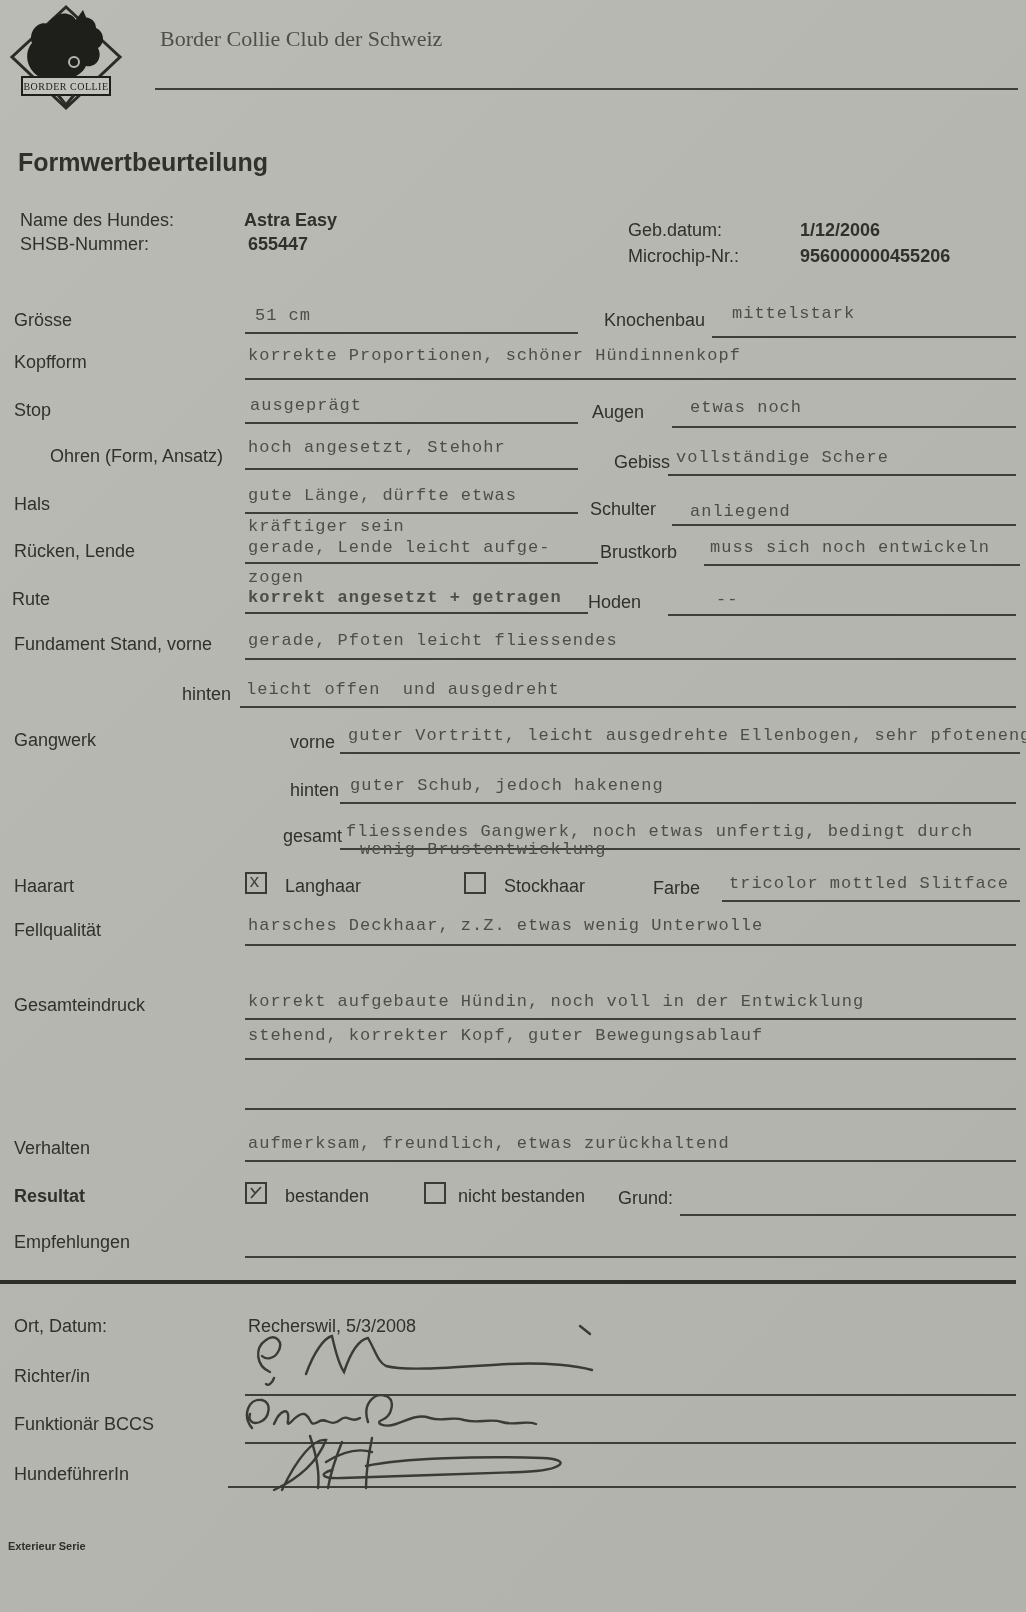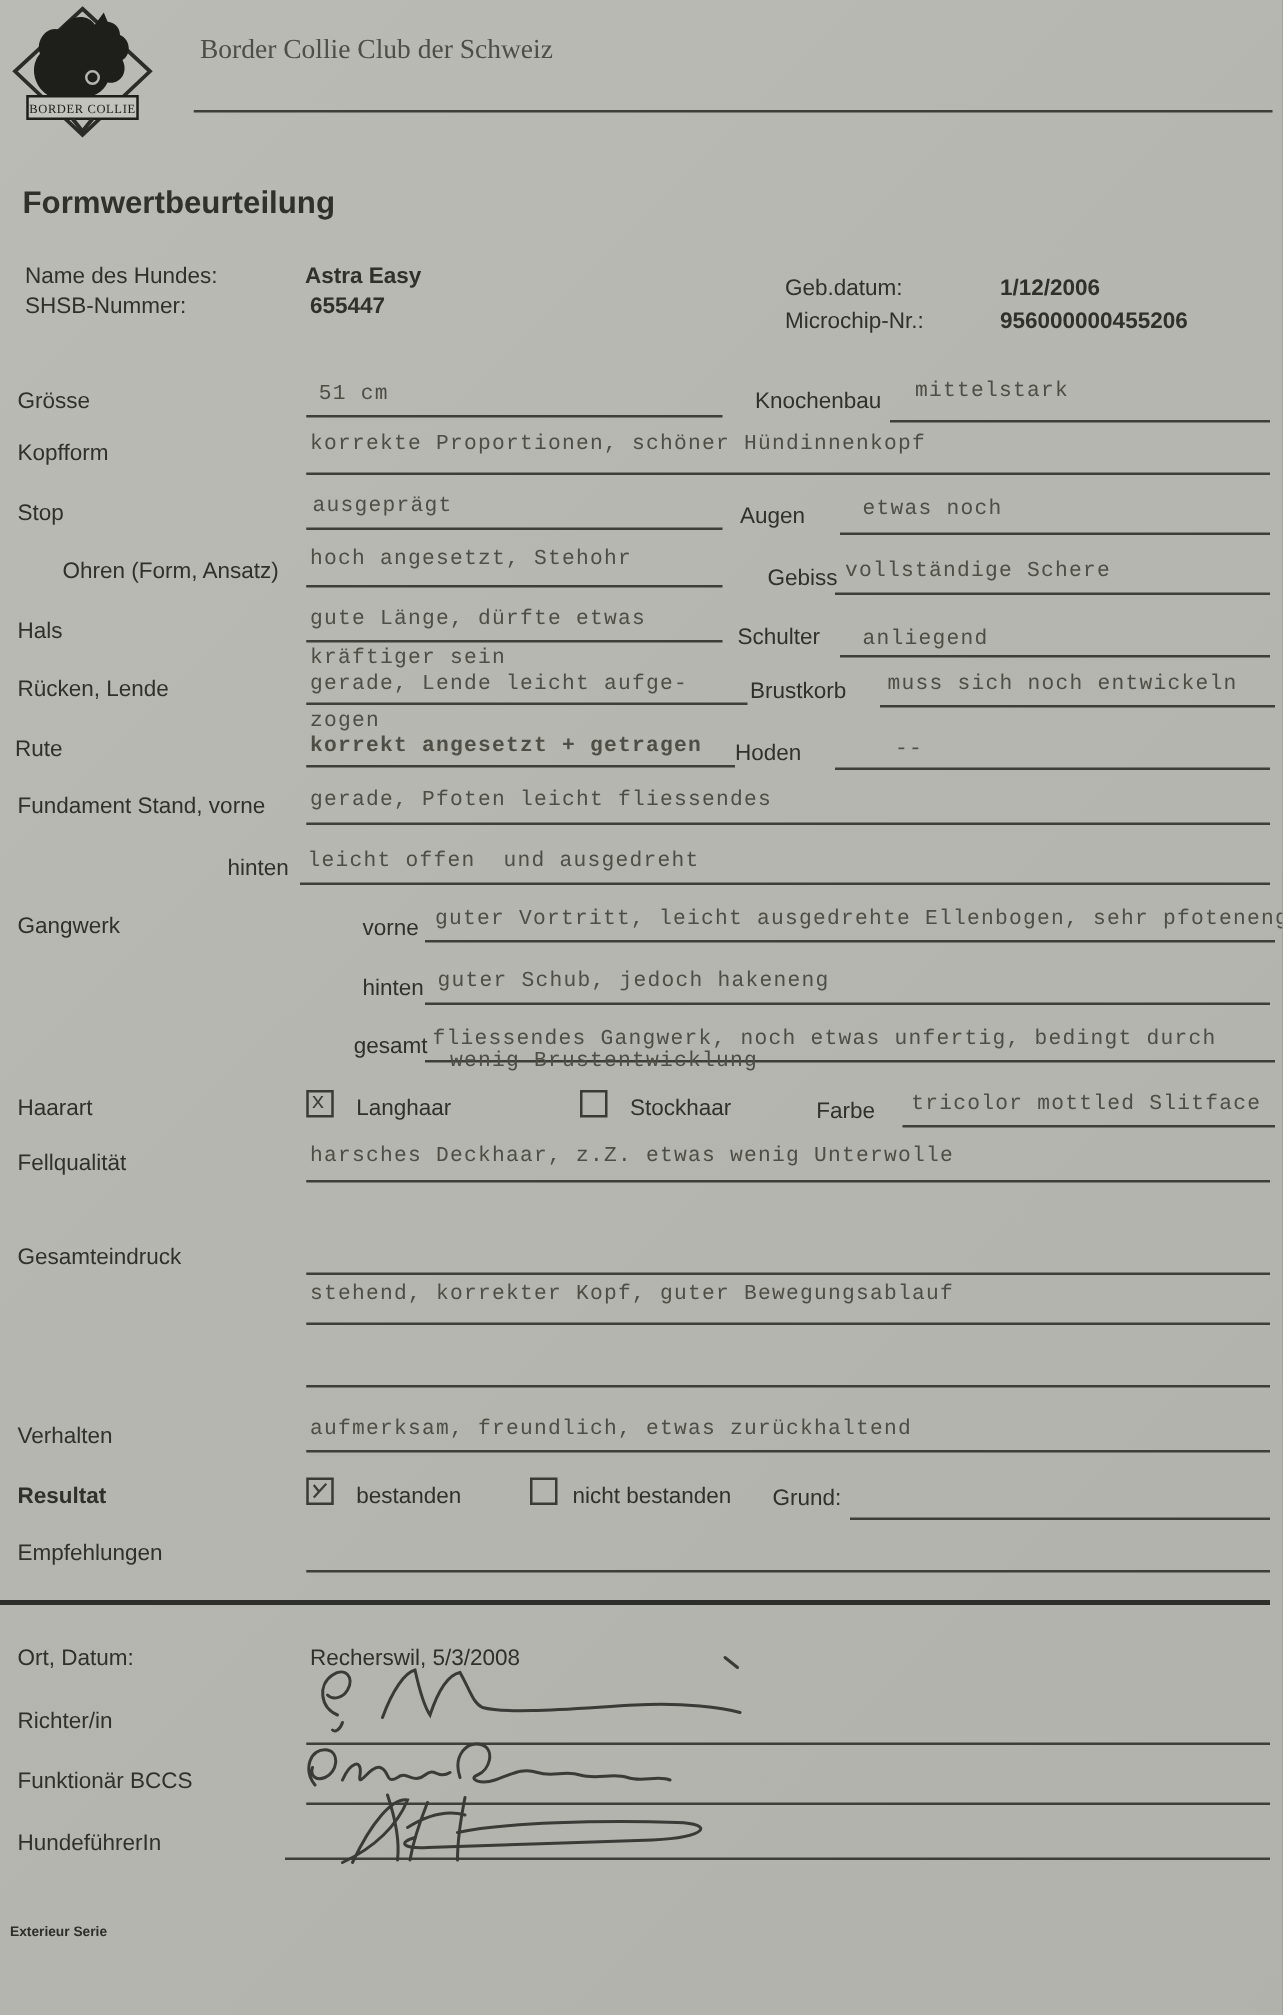--- a/index.html
+++ b/index.html
@@ -136,20 +136,21 @@
   <div class="lbl" style="left:504px;top:876px;">Stockhaar</div>
   <div class="lbl" style="left:653px;top:878px;">Farbe</div>
   <div class="tw" style="left:729px;top:874px;text-align:center;">tricolor mottled Slitface</div>
   <div class="ul" style="left:722px;top:900px;width:298px;"></div>
 
   <div class="lbl" style="left:14px;top:920px;">Fellqualität</div>
   <div class="tw" style="left:248px;top:916px;">harsches Deckhaar, z.Z. etwas wenig Unterwolle</div>
   <div class="ul" style="left:245px;top:944px;width:771px;"></div>
 
   <div class="lbl" style="left:14px;top:995px;">Gesamteindruck</div>
+  <div class="tw" style="left:248px;top:992px;">korrekt aufgebaute Hündin, noch voll in der Entwicklung</div>
   <div class="ul" style="left:245px;top:1018px;width:771px;"></div>
   <div class="tw" style="left:248px;top:1026px;">stehend, korrekter Kopf, guter Bewegungsablauf</div>
   <div class="ul" style="left:245px;top:1058px;width:771px;"></div>
   <div class="ul" style="left:245px;top:1108px;width:771px;"></div>
 
   <div class="lbl" style="left:14px;top:1138px;">Verhalten</div>
   <div class="tw" style="left:248px;top:1134px;">aufmerksam, freundlich, etwas zurückhaltend</div>
   <div class="ul" style="left:245px;top:1160px;width:771px;"></div>
 
   <div class="lbl bold" style="left:14px;top:1186px;">Resultat</div>

